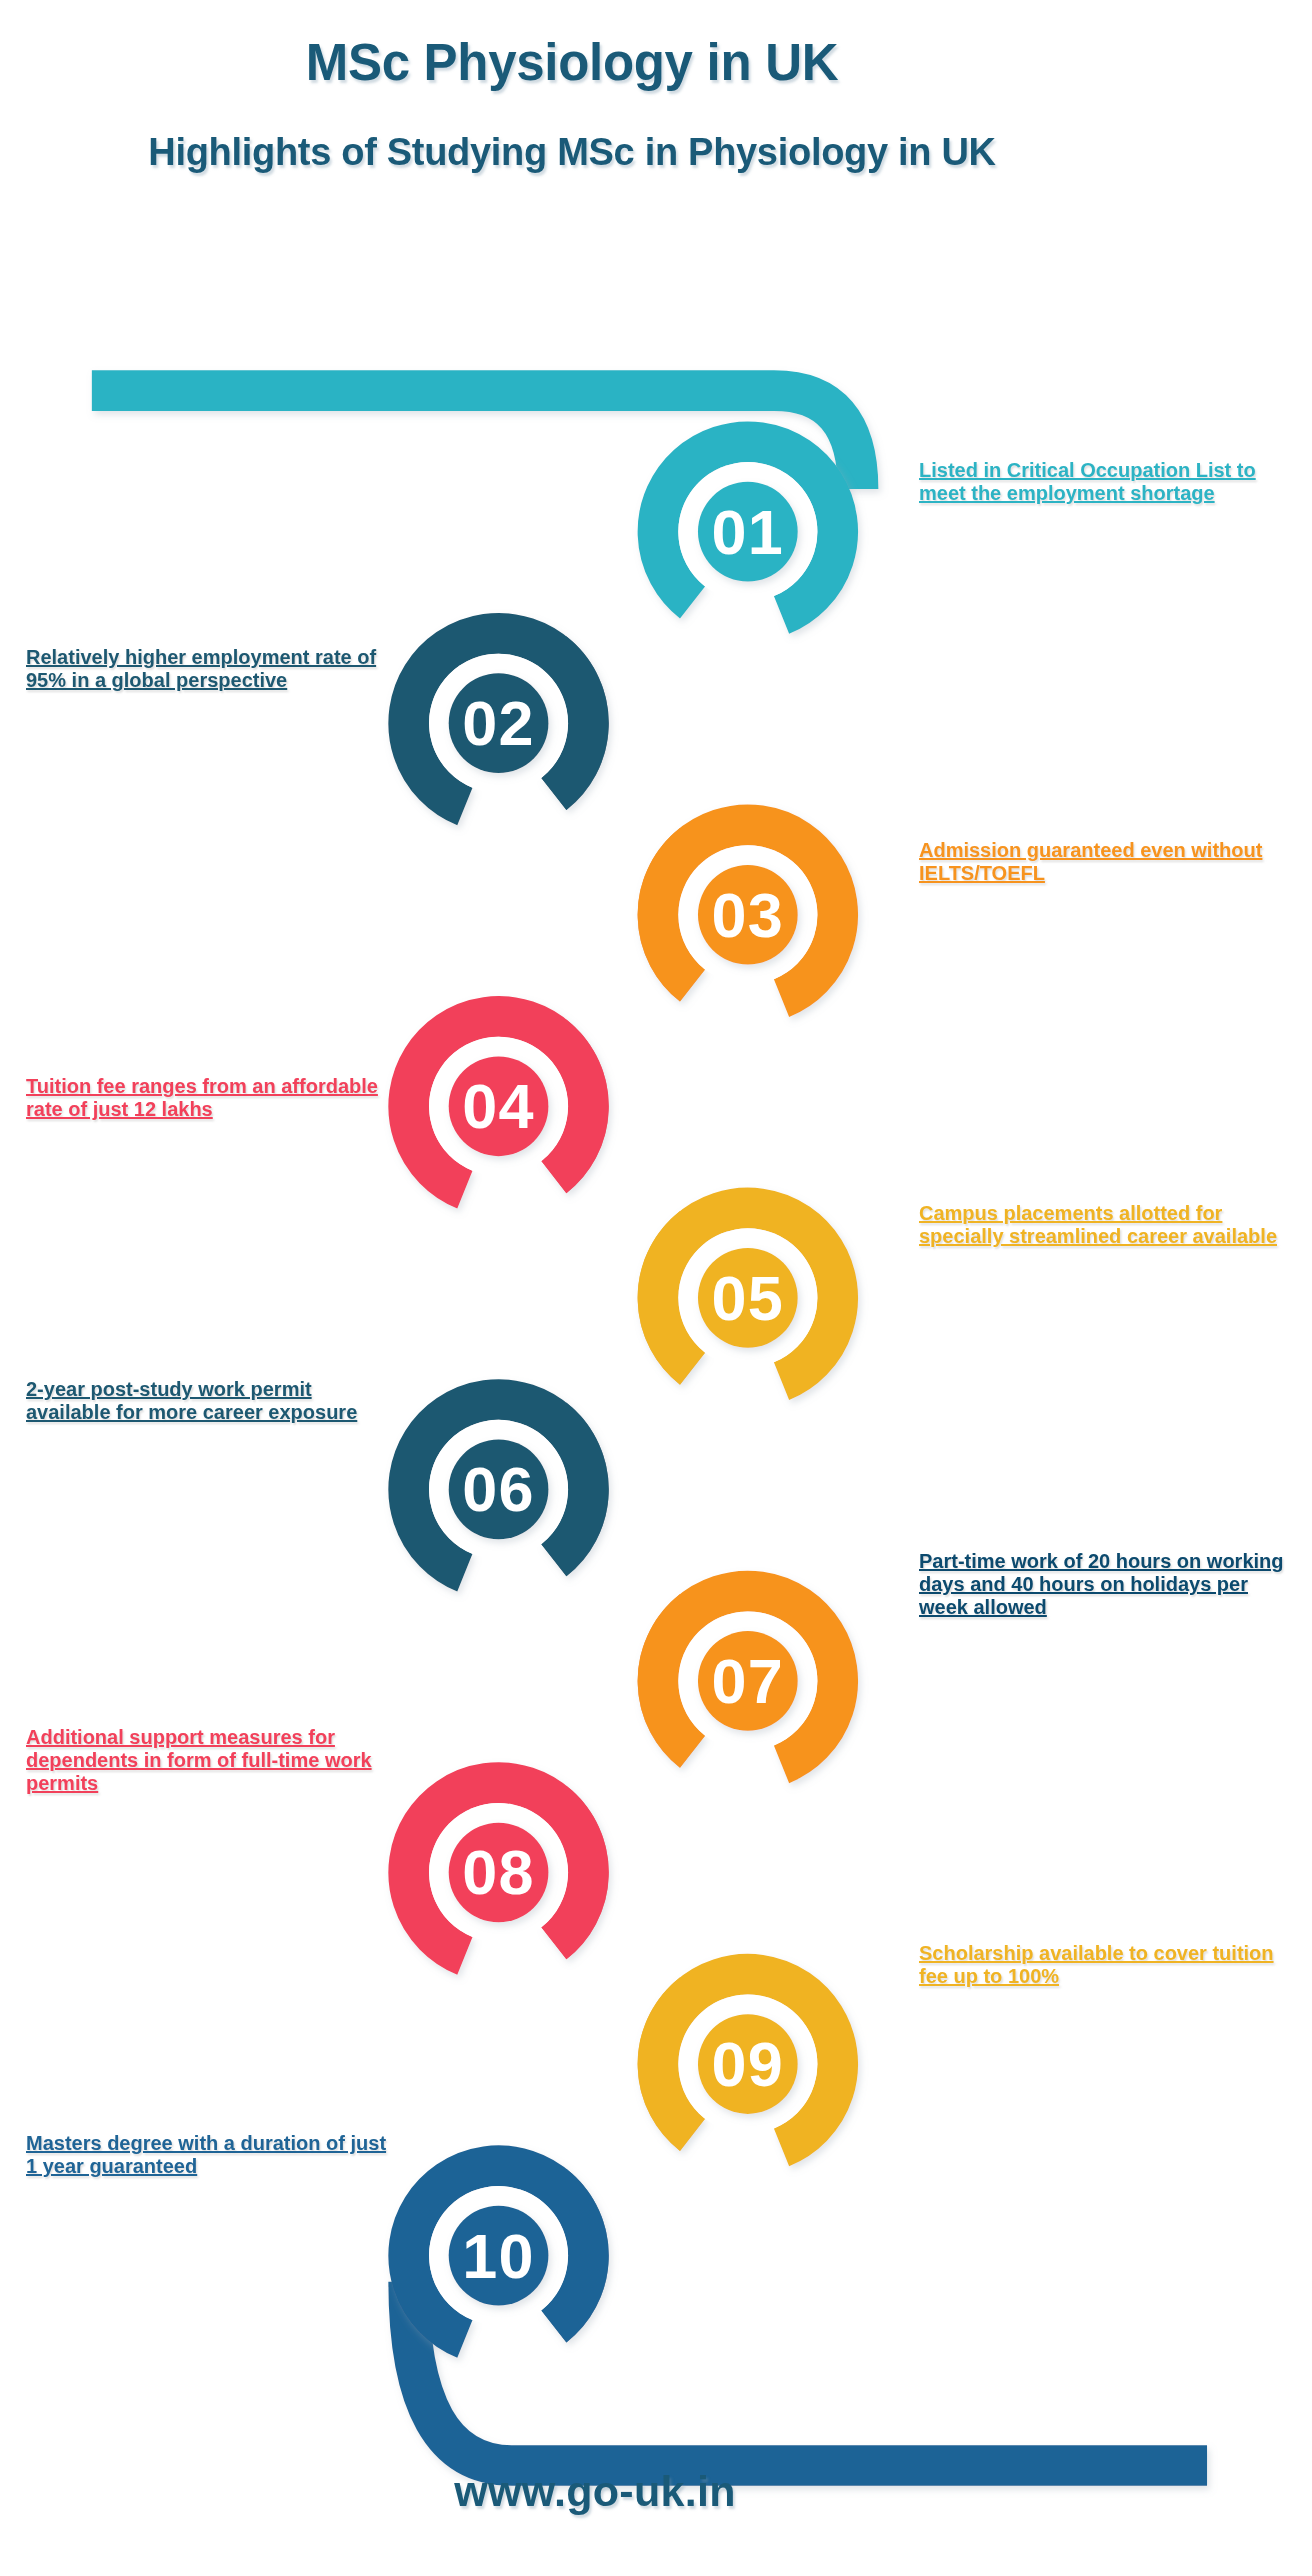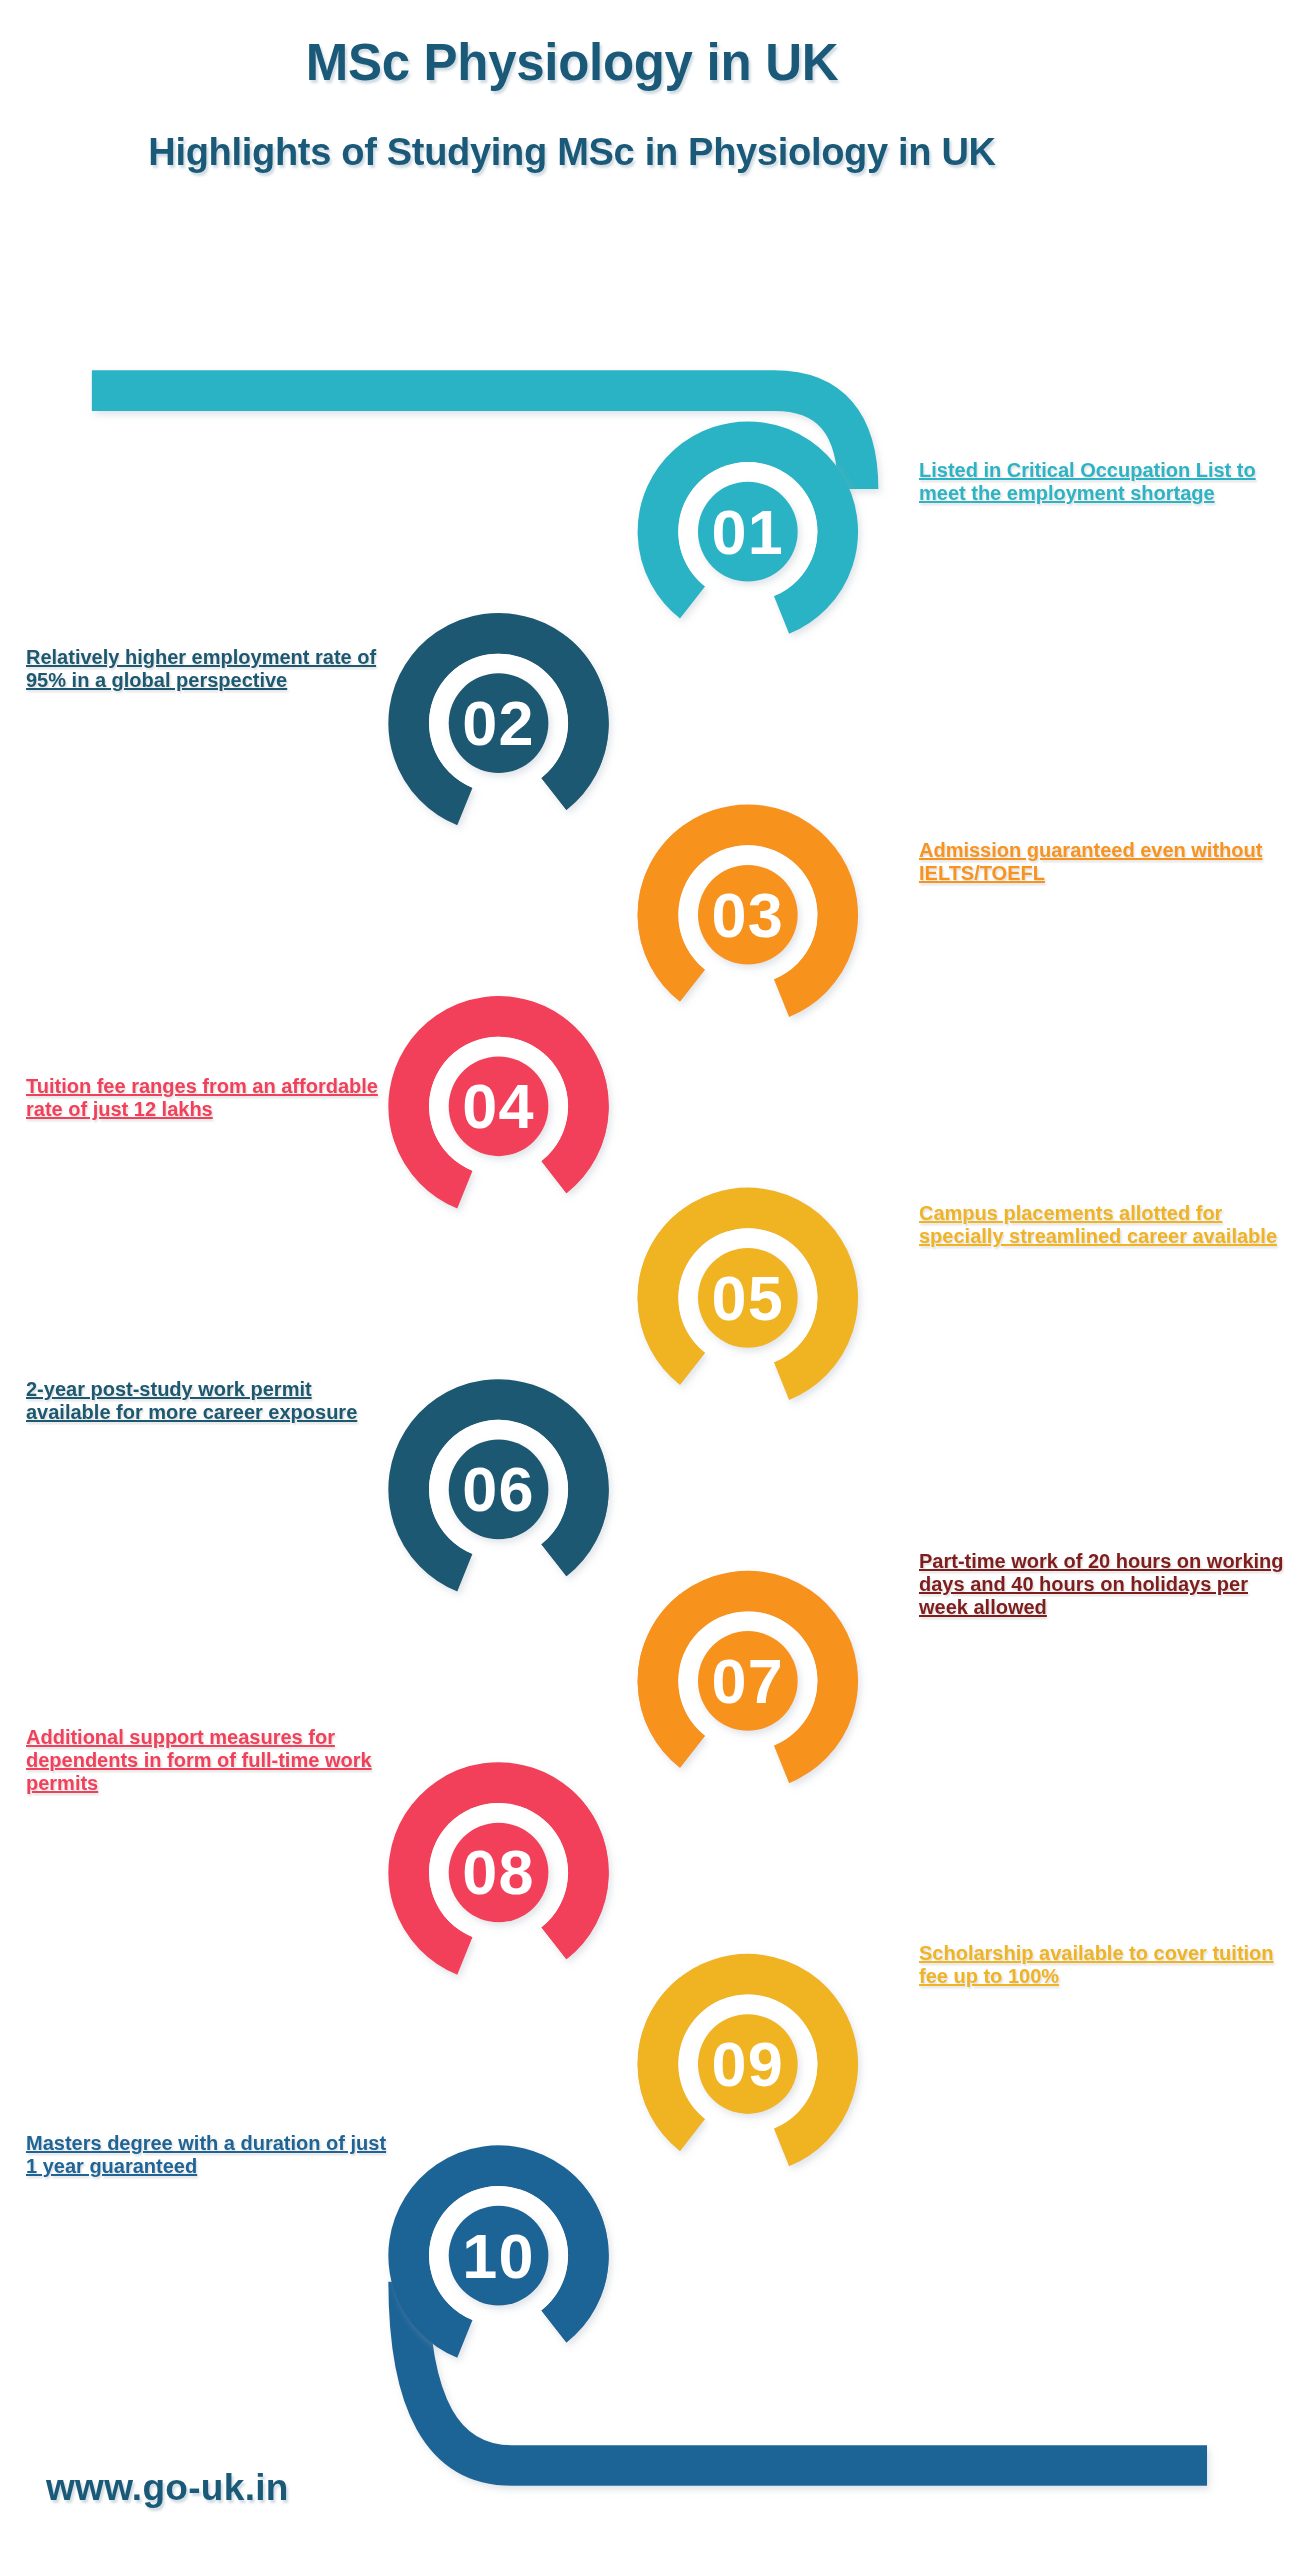--- a/index.html
+++ b/index.html
@@ -24,22 +24,22 @@
   .subtitle{
     position:absolute;left:0;right:0;top:131px;
     text-align:center;
     font-size:38px;font-weight:bold;
     color:#1a5a78;
     letter-spacing:-0.3px;
     text-shadow:2px 2.6px 2.6px rgba(120,150,170,.35);
   }
   .footer{
     position:absolute;left:0;right:0;top:2467px;
-    text-align:left;
-    font-size:37px;font-weight:bold;
+    text-align:center;
+    font-size:43px;font-weight:bold;
     color:#1a5a78;
     letter-spacing:0.3px;
     text-shadow:2px 2.6px 2.6px rgba(120,150,170,.35);
     padding-left:46px;
   }
 
   
   #chain{position:absolute;left:0;top:0;width:1312px;height:2576px;}
 
   
@@ -141,21 +141,21 @@
         <text x="760" y="3438" fill="#ffffff" text-anchor="middle" dominant-baseline="central" font-family="&quot;Liberation Sans&quot;, sans-serif" font-size="96" font-weight="bold" letter-spacing="2">10</text>
       </g>
     </svg>
 
   <div class="cap right" style="left: 919px; top: 459px; width: 367px; color: rgb(44, 179, 196);">Listed in Critical Occupation List to meet the employment shortage</div>
   <div class="cap left" style="left: 26px; top: 646px; width: 374px; color: rgb(29, 88, 113);">Relatively higher employment rate of 95% in a global perspective</div>
   <div class="cap right" style="left: 919px; top: 839px; width: 374px; color: rgb(247, 147, 30);">Admission guaranteed even without IELTS/TOEFL</div>
   <div class="cap left" style="left: 26px; top: 1035px; width: 374px; color: rgb(242, 64, 90); margin-top: 40px;">Tuition fee ranges from an affordable rate of just 12 lakhs</div>
   <div class="cap right" style="left: 919px; top: 1202px; width: 374px; color: rgb(240, 179, 35);">Campus placements allotted for specially streamlined career available</div>
   <div class="cap left" style="left: 26px; top: 1378px; width: 374px; color: rgb(29, 88, 113);">2-year post-study work permit available for more career exposure</div>
-  <div class="cap right" style="left: 919px; top: 1550px; width: 381px; color: #7f1d1d;">Part-time work of 20 hours on working days and 40 hours on holidays per week allowed</div>
+  <div class="cap right" style="left: 919px; top: 1550px; width: 381px; color: #0c4a6e;">Part-time work of 20 hours on working days and 40 hours on holidays per week allowed</div>
   <div class="cap left" style="left: 26px; top: 1726px; width: 374px; color: rgb(242, 64, 90);">Additional support measures for dependents in form of full-time work permits</div>
   <div class="cap right" style="left: 919px; top: 1942px; width: 381px; color: rgb(240, 179, 35);">Scholarship available to cover tuition fee up to 100%</div>
   <div class="cap left" style="left: 26px; top: 2132px; width: 374px; color: rgb(31, 100, 150);">Masters degree with a duration of just 1 year guaranteed</div>
 
   <div class="footer">www.go-uk.in</div>
 
 </div>
 
 
 </body></html>

